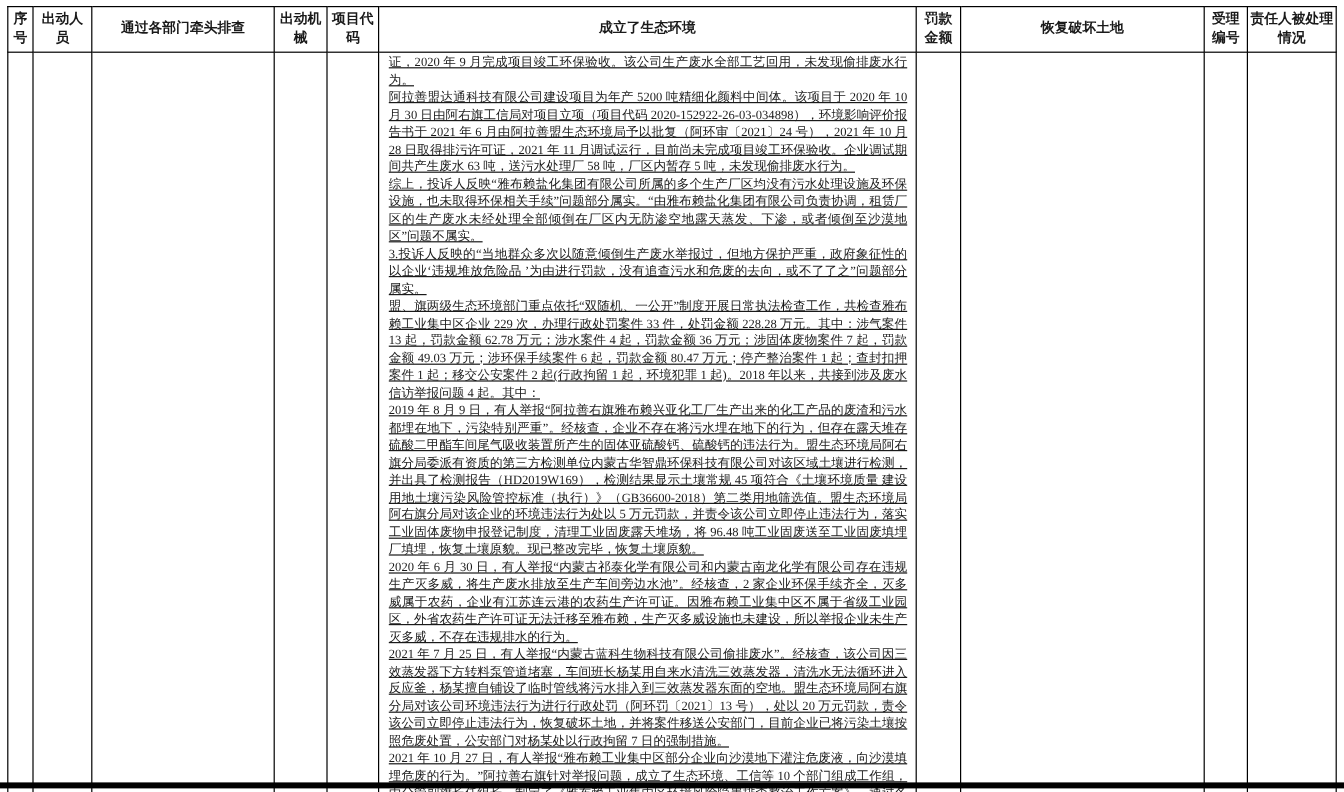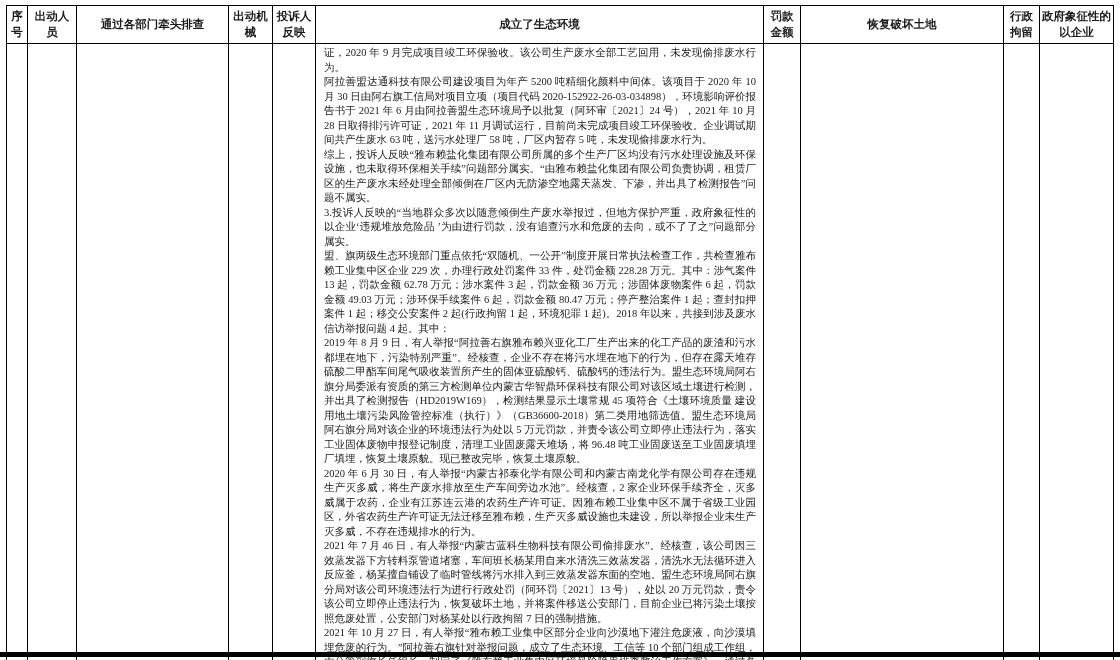--- a/index.html
+++ b/index.html
@@ -40,20 +40,21 @@
   .invest-cell{
     padding:2px 7px 0 8px;
   }
   .invest-cell p{
     margin:0;
     font-size:10.5px;
     line-height:14.5px;
     text-align:justify;
     text-justify:inter-ideograph;
     word-break:break-all;
+    text-decoration:underline;
   }
   .bottom-edge{
     position:absolute;
     left:0;top:652px;
     width:1120px;height:5px;
     background:#000;
   }
 </style>
 </head>
 <body>
@@ -72,45 +73,45 @@
         <col style="width:203px">
         <col style="width:36px">
       <col style="width:74px">
     </colgroup>
     <thead>
       <tr>
         <th>序号</th>
         <th>出动人员</th>
         <th>通过各部门牵头排查</th>
         <th>出动机械</th>
-        <th>投诉人反映</th>
+        <th>项目代码</th>
         <th>成立了生态环境</th>
         <th>罚款金额</th>
         <th>恢复破坏土地</th>
-        <th>行政拘留</th>
-        <th>政府象征性的以企业</th>
+        <th>受理编号</th>
+        <th>责任人被处理情况</th>
       </tr>
     </thead>
     <tbody>
       <tr>
         <td></td>
         <td></td>
         <td></td>
         <td></td>
         <td></td>
         <td>
           <div class="invest-cell">
             <p>证，2020 年 9 月完成项目竣工环保验收。该公司生产废水全部工艺回用，未发现偷排废水行为。</p>
             <p>阿拉善盟达通科技有限公司建设项目为年产 5200 吨精细化颜料中间体。该项目于 2020 年 10 月 30 日由阿右旗工信局对项目立项（项目代码 2020-152922-26-03-034898），环境影响评价报告书于 2021 年 6 月由阿拉善盟生态环境局予以批复（阿环审〔2021〕24 号），2021 年 10 月 28 日取得排污许可证，2021 年 11 月调试运行，目前尚未完成项目竣工环保验收。企业调试期间共产生废水 63 吨，送污水处理厂 58 吨，厂区内暂存 5 吨，未发现偷排废水行为。</p>
-            <p>综上，投诉人反映“雅布赖盐化集团有限公司所属的多个生产厂区均没有污水处理设施及环保设施，也未取得环保相关手续”问题部分属实。“由雅布赖盐化集团有限公司负责协调，租赁厂区的生产废水未经处理全部倾倒在厂区内无防渗空地露天蒸发、下渗，并出具了检测报告”问题不属实。</p>
+            <p>综上，投诉人反映“雅布赖盐化集团有限公司所属的多个生产厂区均没有污水处理设施及环保设施，也未取得环保相关手续”问题部分属实。“由雅布赖盐化集团有限公司负责协调，租赁厂区的生产废水未经处理全部倾倒在厂区内无防渗空地露天蒸发、下渗，或者倾倒至沙漠地区”问题不属实。</p>
             <p>3.投诉人反映的“当地群众多次以随意倾倒生产废水举报过，但地方保护严重，政府象征性的以企业‘违规堆放危险品 ’为由进行罚款，没有追查污水和危废的去向，或不了了之”问题部分属实。</p>
-            <p>盟、旗两级生态环境部门重点依托“双随机、一公开”制度开展日常执法检查工作，共检查雅布赖工业集中区企业 229 次，办理行政处罚案件 33 件，处罚金额 228.28 万元。其中：涉气案件 13 起，罚款金额 62.78 万元；涉水案件 3 起，罚款金额 36 万元；涉固体废物案件 6 起，罚款金额 49.03 万元；涉环保手续案件 6 起，罚款金额 80.47 万元；停产整治案件 1 起；查封扣押案件 1 起；移交公安案件 2 起(行政拘留 1 起，环境犯罪 1 起)。2018 年以来，共接到涉及废水信访举报问题 4 起。其中：</p>
+            <p>盟、旗两级生态环境部门重点依托“双随机、一公开”制度开展日常执法检查工作，共检查雅布赖工业集中区企业 229 次，办理行政处罚案件 33 件，处罚金额 228.28 万元。其中：涉气案件 13 起，罚款金额 62.78 万元；涉水案件 4 起，罚款金额 36 万元；涉固体废物案件 7 起，罚款金额 49.03 万元；涉环保手续案件 6 起，罚款金额 80.47 万元；停产整治案件 1 起；查封扣押案件 1 起；移交公安案件 2 起(行政拘留 1 起，环境犯罪 1 起)。2018 年以来，共接到涉及废水信访举报问题 4 起。其中：</p>
             <p>2019 年 8 月 9 日，有人举报“阿拉善右旗雅布赖兴亚化工厂生产出来的化工产品的废渣和污水都埋在地下，污染特别严重”。经核查，企业不存在将污水埋在地下的行为，但存在露天堆存硫酸二甲酯车间尾气吸收装置所产生的固体亚硫酸钙、硫酸钙的违法行为。盟生态环境局阿右旗分局委派有资质的第三方检测单位内蒙古华智鼎环保科技有限公司对该区域土壤进行检测，并出具了检测报告（HD2019W169），检测结果显示土壤常规 45 项符合《土壤环境质量 建设用地土壤污染风险管控标准（执行）》（GB36600-2018）第二类用地筛选值。盟生态环境局阿右旗分局对该企业的环境违法行为处以 5 万元罚款，并责令该公司立即停止违法行为，落实工业固体废物申报登记制度，清理工业固废露天堆场，将 96.48 吨工业固废送至工业固废填埋厂填埋，恢复土壤原貌。现已整改完毕，恢复土壤原貌。</p>
             <p>2020 年 6 月 30 日，有人举报“内蒙古祁泰化学有限公司和内蒙古南龙化学有限公司存在违规生产灭多威，将生产废水排放至生产车间旁边水池”。经核查，2 家企业环保手续齐全，灭多威属于农药，企业有江苏连云港的农药生产许可证。因雅布赖工业集中区不属于省级工业园区，外省农药生产许可证无法迁移至雅布赖，生产灭多威设施也未建设，所以举报企业未生产灭多威，不存在违规排水的行为。</p>
-            <p>2021 年 7 月 46 日，有人举报“内蒙古蓝科生物科技有限公司偷排废水”。经核查，该公司因三效蒸发器下方转料泵管道堵塞，车间班长杨某用自来水清洗三效蒸发器，清洗水无法循环进入反应釜，杨某擅自铺设了临时管线将污水排入到三效蒸发器东面的空地。盟生态环境局阿右旗分局对该公司环境违法行为进行行政处罚（阿环罚〔2021〕13 号），处以 20 万元罚款，责令该公司立即停止违法行为，恢复破坏土地，并将案件移送公安部门，目前企业已将污染土壤按照危废处置，公安部门对杨某处以行政拘留 7 日的强制措施。</p>
+            <p>2021 年 7 月 25 日，有人举报“内蒙古蓝科生物科技有限公司偷排废水”。经核查，该公司因三效蒸发器下方转料泵管道堵塞，车间班长杨某用自来水清洗三效蒸发器，清洗水无法循环进入反应釜，杨某擅自铺设了临时管线将污水排入到三效蒸发器东面的空地。盟生态环境局阿右旗分局对该公司环境违法行为进行行政处罚（阿环罚〔2021〕13 号），处以 20 万元罚款，责令该公司立即停止违法行为，恢复破坏土地，并将案件移送公安部门，目前企业已将污染土壤按照危废处置，公安部门对杨某处以行政拘留 7 日的强制措施。</p>
             <p>2021 年 10 月 27 日，有人举报“雅布赖工业集中区部分企业向沙漠地下灌注危废液，向沙漠填埋危废的行为。”阿拉善右旗针对举报问题，成立了生态环境、工信等 10 个部门组成工作组，由分管副旗长任组长，制定了《雅布赖工业集中区环境风险隐患排查整治工作方案》，通过各部门牵头排查、联合检查的方式对反映问题进行核查，未发现企业存在私设暗管向沙漠偷排污水和向沙漠地下灌注危废液的行为；没有向沙漠填埋危废的行为。同时针对企业内外环境、厂容厂貌等情况进行了为期一个月的整治，成立了各职能部门组成的工作专班，出动人员 100 余次，出动机械 30 余台，治理面积 21700 平方米。</p>
 
           </div>
         </td>
         <td></td>
         <td></td>
         <td></td>
         <td></td>
       </tr>
     </tbody>

